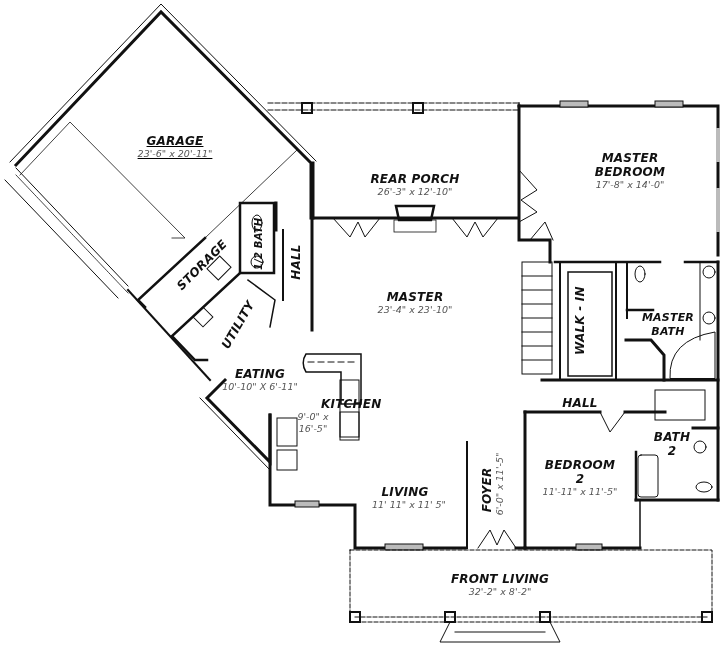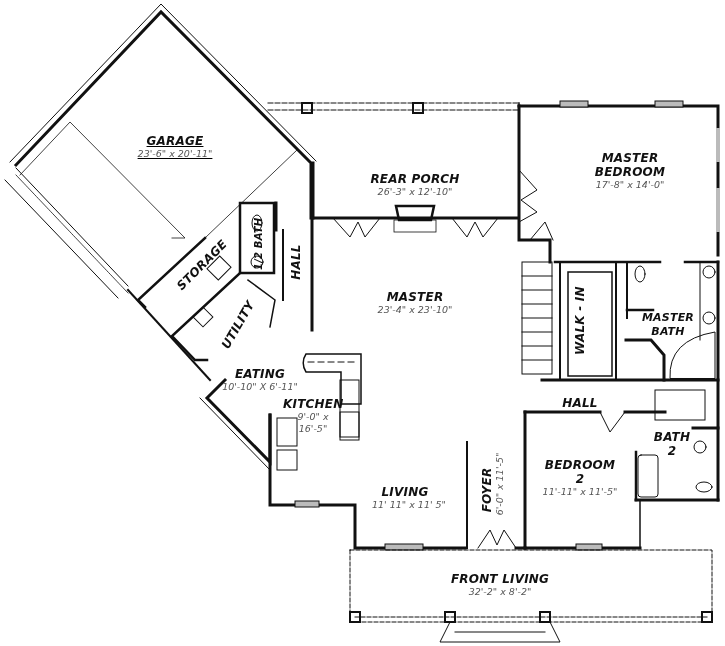--- a/index.html
+++ b/index.html
@@ -190,21 +190,21 @@
   <div class="lbl" style="position:static;font-size:11px;">MASTER</div>
   <div class="lbl" style="position:static;font-size:11px;">BATH</div>
 </div>
 
 <div class="room" style="left:209px;top:367px;width:90px;margin-left:6px;">
   <div class="lbl" style="position:static;">EATING</div>
   <div class="dim" style="position:static;">10'-10" X 6'-11"</div>
 </div>
 
 <div class="room" style="left:283px;top:397px;width:60px;">
-  <div class="lbl" style="position:static;">KITCHEN</div>
+  <div class="lbl" style="position:static;margin-left:38px;">KITCHEN</div>
   <div class="dim" style="position:static;">9'-0" x</div>
   <div class="dim" style="position:static;">16'-5"</div>
 </div>
 
 <div class="lbl" style="left:555px;top:396px;width:50px;">HALL</div>
 
 <div class="room" style="left:652px;top:430px;width:40px;">
   <div class="lbl" style="position:static;">BATH</div>
   <div class="lbl" style="position:static;">2</div>
 </div>

